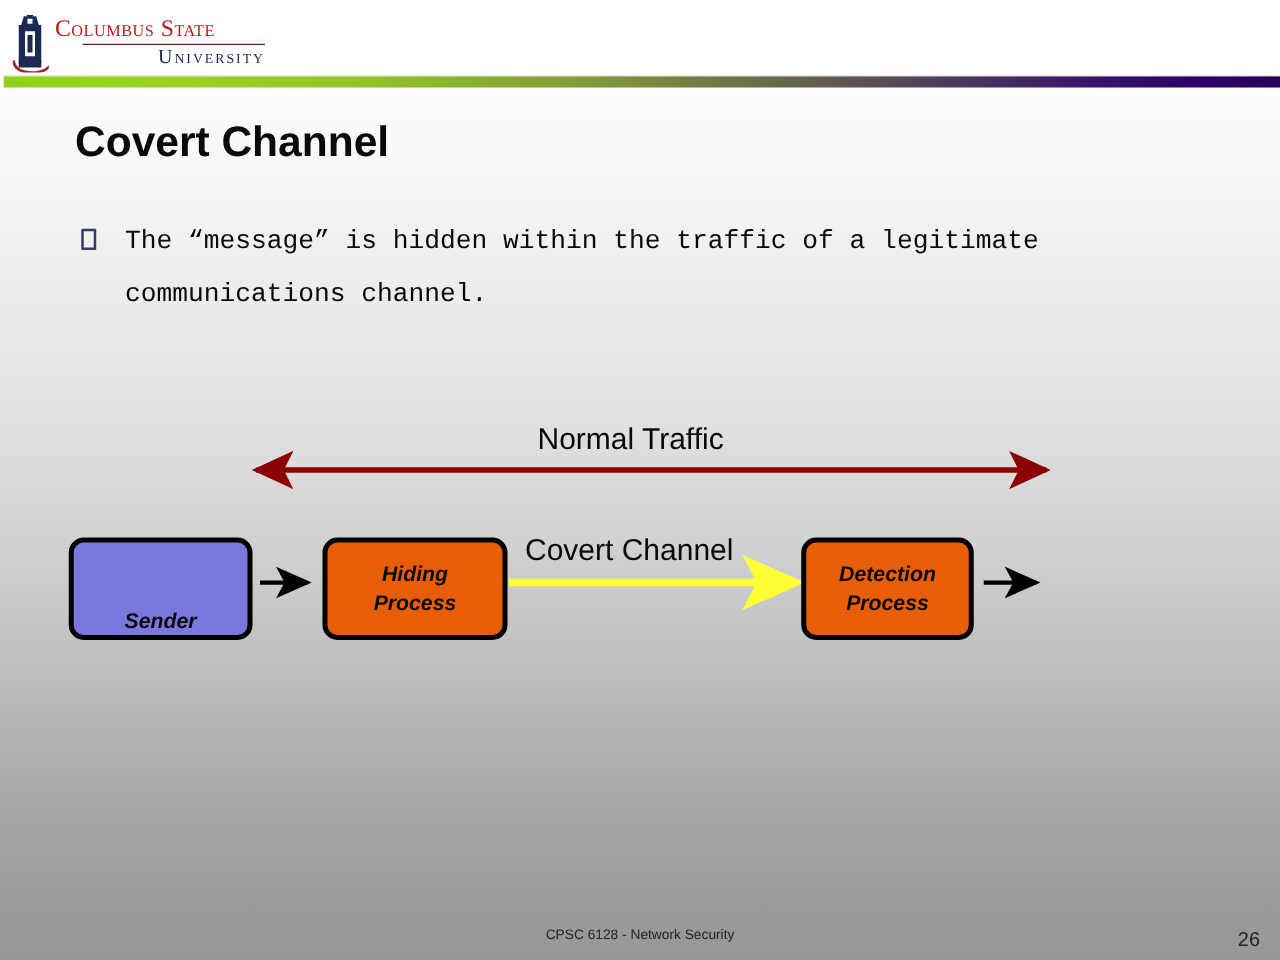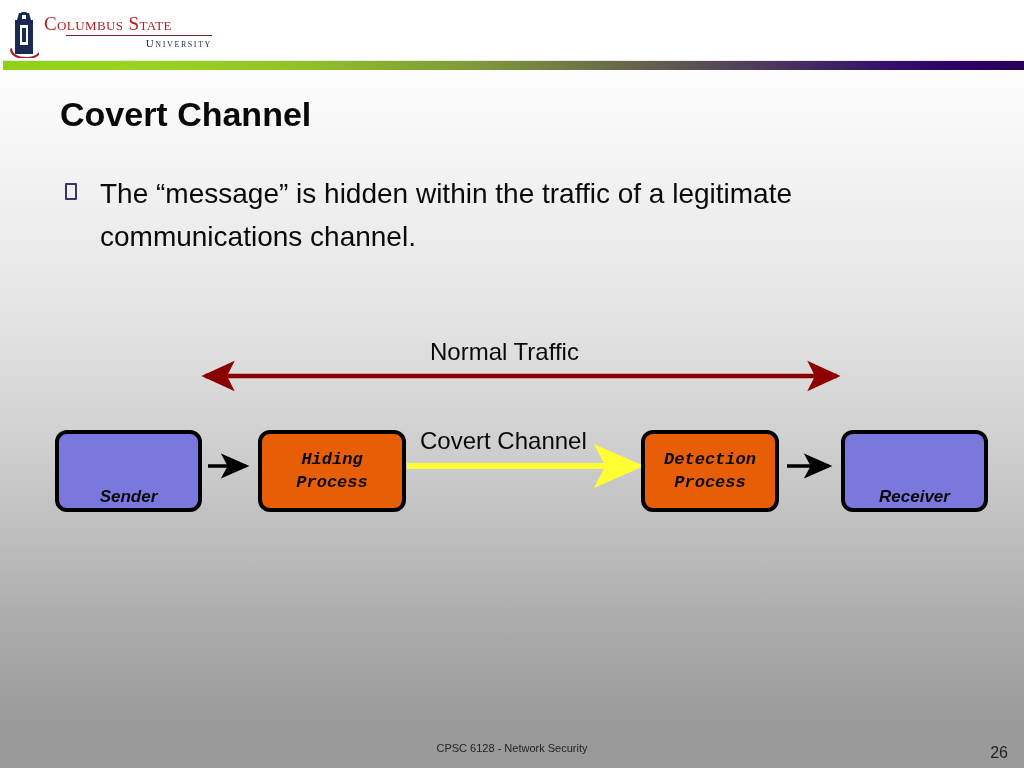--- a/index.html
+++ b/index.html
@@ -76,21 +76,21 @@
     margin-top: 2px;
     margin-left: 22px;
     width: 146px;
     height: 1px;
     background: #7a1f2b;
   }
   .wordmark-bottom {
     margin-top: 2px;
     text-align: right;
     font-family: "Liberation Serif", serif;
-    font-size: 11px;
+    font-size: 16px;
     letter-spacing: 1.6px;
     color: #1b2a52;
     line-height: 1;
     white-space: nowrap;
     font-variant: small-caps;
     padding-right: 2px;
   }
 
   #header-stripe {
     position: absolute;
@@ -144,24 +144,25 @@
     position: absolute;
     left: 3px;
     top: 1px;
     width: 12px;
     height: 17px;
     border: 2.5px solid #37376b;
     border-radius: 1px;
     box-sizing: border-box;
   }
   #bullet-text {
-    font-size: 28px;
+    font-size: 21px;
     line-height: 43px;
     color: #0a0a0a;
     max-width: 760px;
+    font-family: Liberation Mono, monospace;
   }
 
   
   #diagram {
     position: absolute;
     left: 0;
     top: 0;
     width: 1024px;
     height: 768px;
     pointer-events: none;
@@ -186,21 +187,21 @@
     align-items: center;
     justify-content: center;
     text-align: center;
     font-style: italic;
     font-weight: bold;
     font-size: 17px;
     line-height: 23px;
     color: #0a0a0a;
   }
   .node.purple { background: #7b78dd; align-items: flex-end; }
-  .node.orange { background: #e85e07; font-family: Liberation Mono, monospace; }
+  .node.orange { background: #e85e07; }
 
   #node-sender    { left: 55px;  top: 430px; width: 147px; height: 82px; }
   #node-hiding    { left: 258px; top: 430px; width: 148px; height: 82px; }
   #node-detection { left: 641px; top: 430px; width: 138px; height: 82px; }
   #node-receiver  { left: 841px; top: 430px; width: 147px; height: 82px; }
 
   .node .node-label { padding: 0 6px; }
 
   
   #arrow-layer {
@@ -308,21 +309,18 @@
       </span>
     </div>
 
     <div class="node orange" id="node-detection">
       <span class="node-label">
         <span>Detection</span><br>
         <span>Process</span>
       </span>
     </div>
 
-    <div class="node purple" id="node-receiver">
-      <span class="node-label">Receiver</span>
-    </div>
   </div>
 
   <div id="footer-text">CPSC 6128 - Network Security</div>
   <div id="page-number">26</div>
 
 </div>
 
 </body></html>

